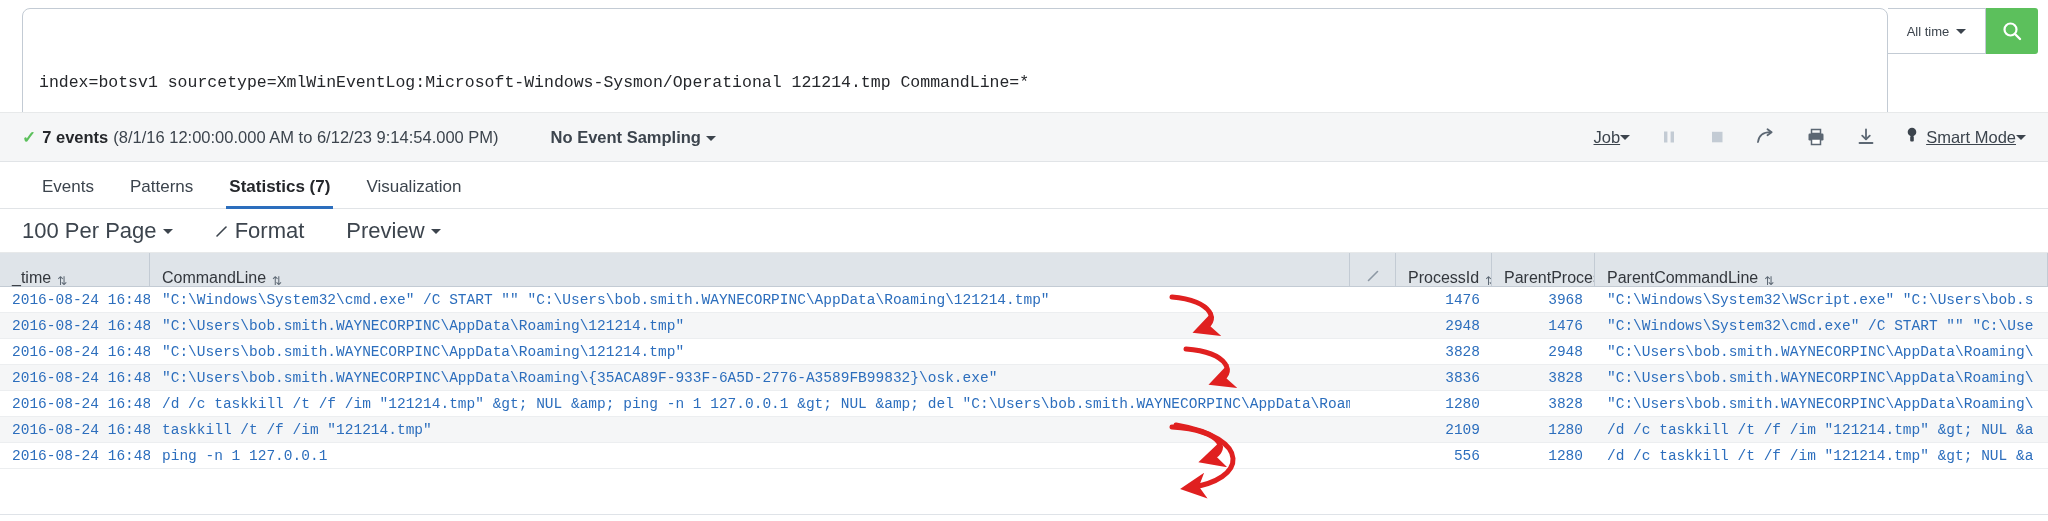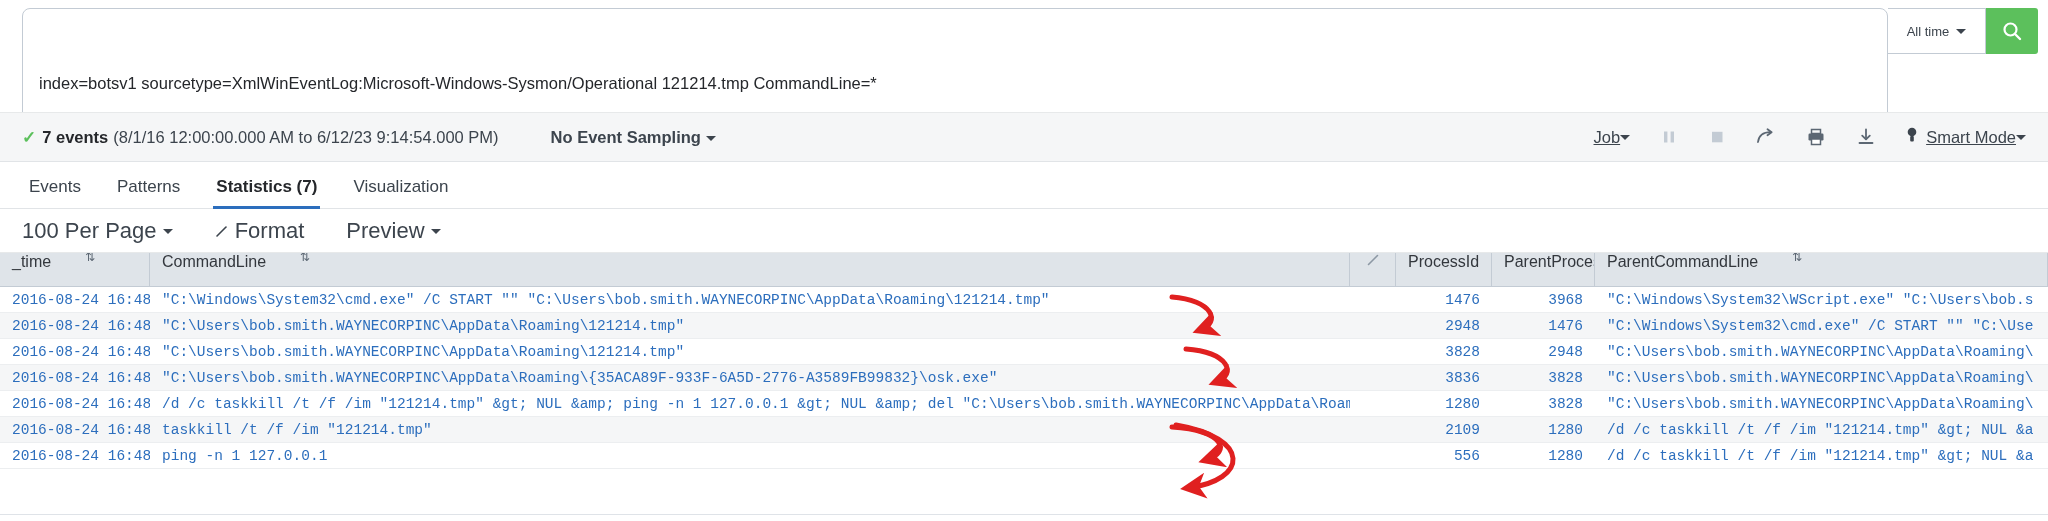--- a/index.html
+++ b/index.html
@@ -18,21 +18,21 @@
     padding: 8px 10px 0 22px;
     display: flex; align-items: flex-start;
   }
   .spl-search {
     flex: 1 1 auto;
     border: 1px solid #c3cbd4;
     border-radius: 8px;
     background: #ffffff;
     height: 114px;
     padding: 13px 16px 0 16px;
-    font-family: Liberation Sans, sans-serif;
+    font-family: Liberation Mono, monospace;
     font-size: 16.5px;
     line-height: 24.5px;
     color: #25272b;
     overflow: hidden;
     white-space: pre;
   }
   .spl-search .ln { display: block; height: 24.5px; }
 
   .time-picker {
     width: 98px; height: 46px; margin-left: 0;
@@ -79,21 +79,21 @@
   .icon-dim { color: #c3cbd4; }
   .smart-mode { color: #3c444d; white-space: nowrap; }
   .smart-mode .bulb { margin-right: 8px; color:#3c444d; }
 
   
   .tabs {
     position: absolute; left: 0; top: 162px; width: 2048px; height: 47px;
     background: #ffffff;
     border-bottom: 1px solid #e1e4e7;
     display: flex; align-items: flex-end;
-    padding-left: 11px;
+    padding-left: 24px;
   }
   .tab {
     padding: 0 18px 11px 18px;
     font-size: 17px; color: #3c444d;
     position: relative; white-space: nowrap;
   }
   .tab.active { color: #25272b; font-weight: 700; }
   .tab.active::after {
     content: ""; position: absolute; left: 15px; right: 15px; bottom: -1px;
     height: 3px; background: #2c6ebd;
@@ -113,21 +113,21 @@
 
   
   .tbl { position: absolute; left: 0; top: 253px; width: 2048px; }
   .trow { display: flex; height: 34px; align-items: center; }
   .thead {
     background: #dfe4e9;
     height: 34px;
     border-bottom: 1px solid #c3cbd4;
     font-size: 16px; color: #33373d;
   }
-  .thead .cell { border-right: 1px solid #c3cbd4; height: 34px; display:flex; align-items:flex-start;gap:28px; }
+  .thead .cell { border-right: 1px solid #c3cbd4; height: 34px; display:flex; align-items:flex-end; }
   .cell { padding: 0 12px; white-space: nowrap; overflow: hidden; }
   .c-time { width: 150px; flex: 0 0 150px; }
   .c-cmd  { width: 1200px; flex: 0 0 1200px; }
   .c-edit { width: 46px; flex: 0 0 46px; justify-content: center; }
   .c-pid  { width: 96px; flex: 0 0 96px; justify-content: flex-end; text-align: right; }
   .c-ppid { width: 103px; flex: 0 0 103px; justify-content: flex-end; text-align: right; }
   .c-pcmd { flex: 1 1 auto; }
   .thead .c-pid, .thead .c-ppid { justify-content: flex-start; text-align: left; }
 
   .sorter {

